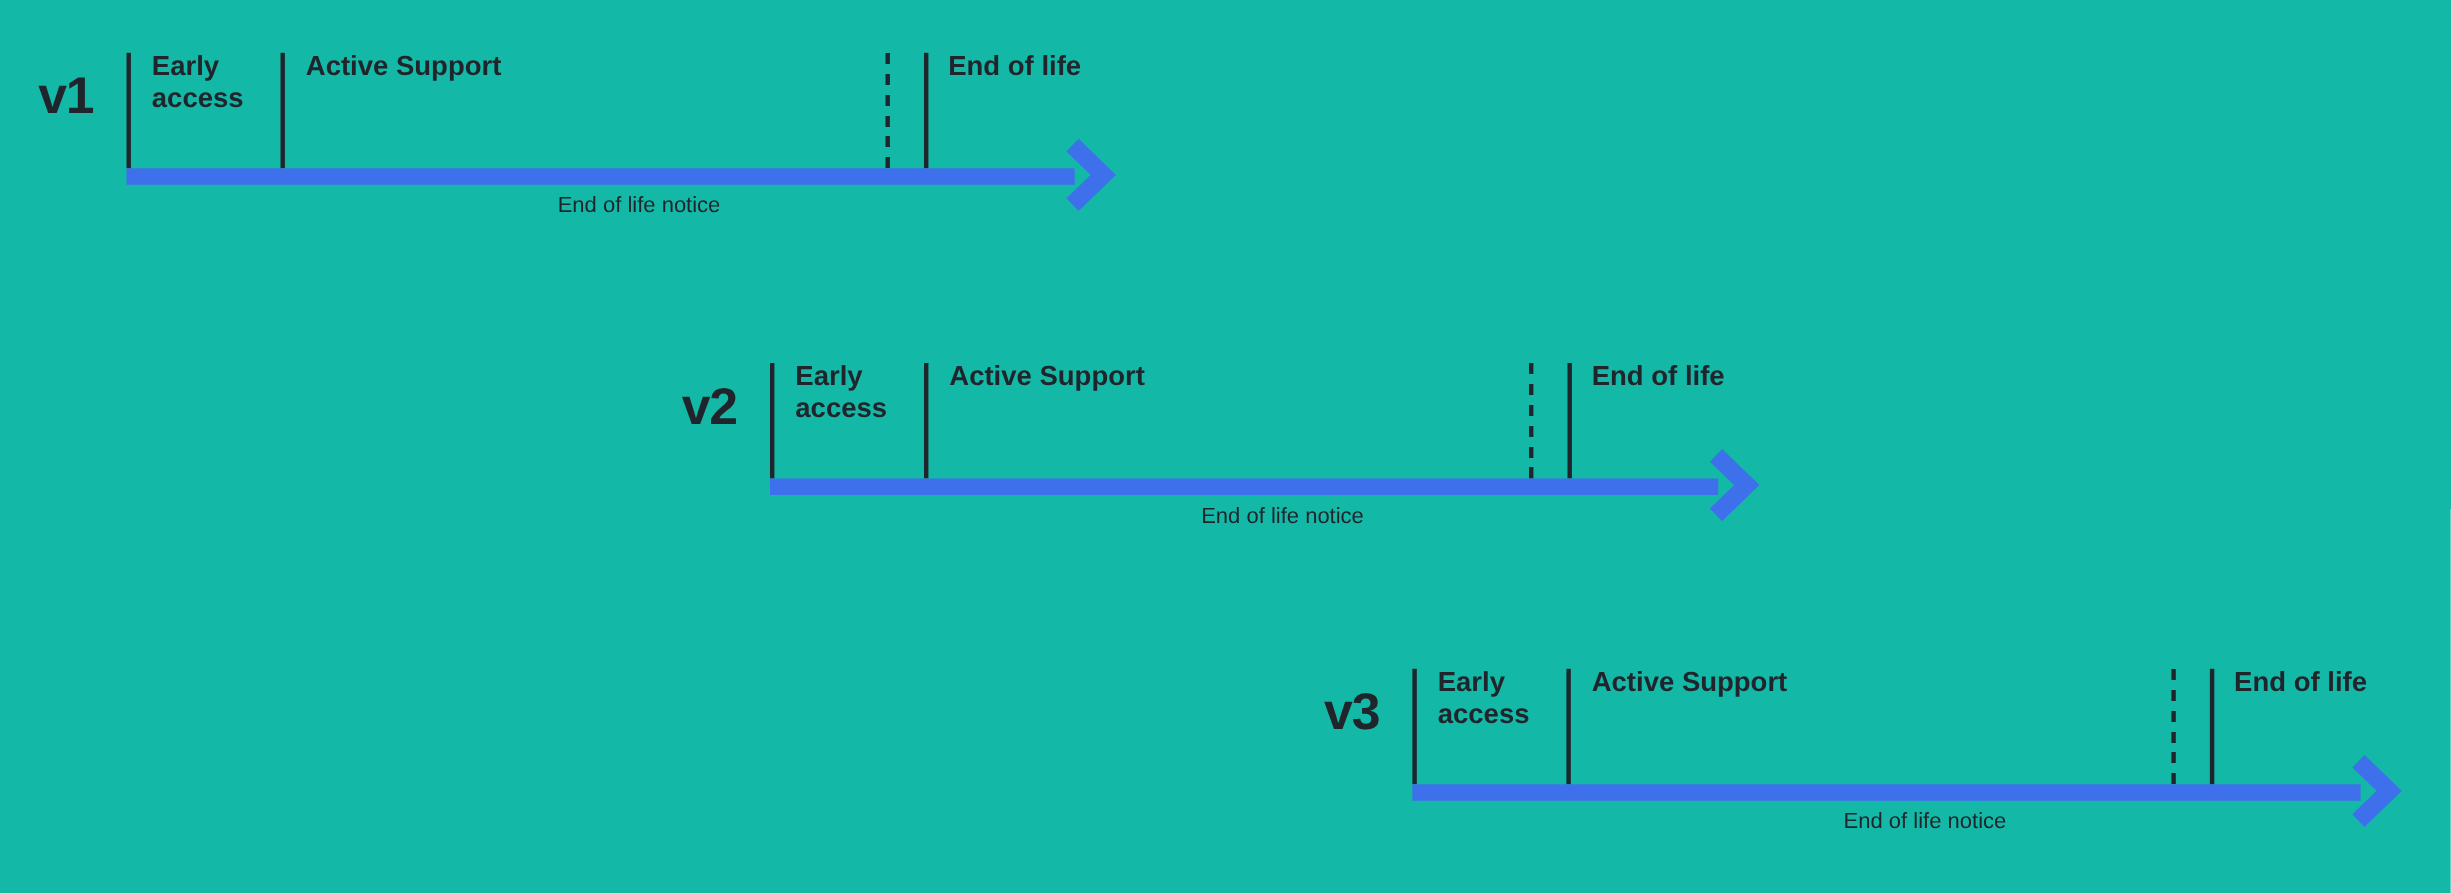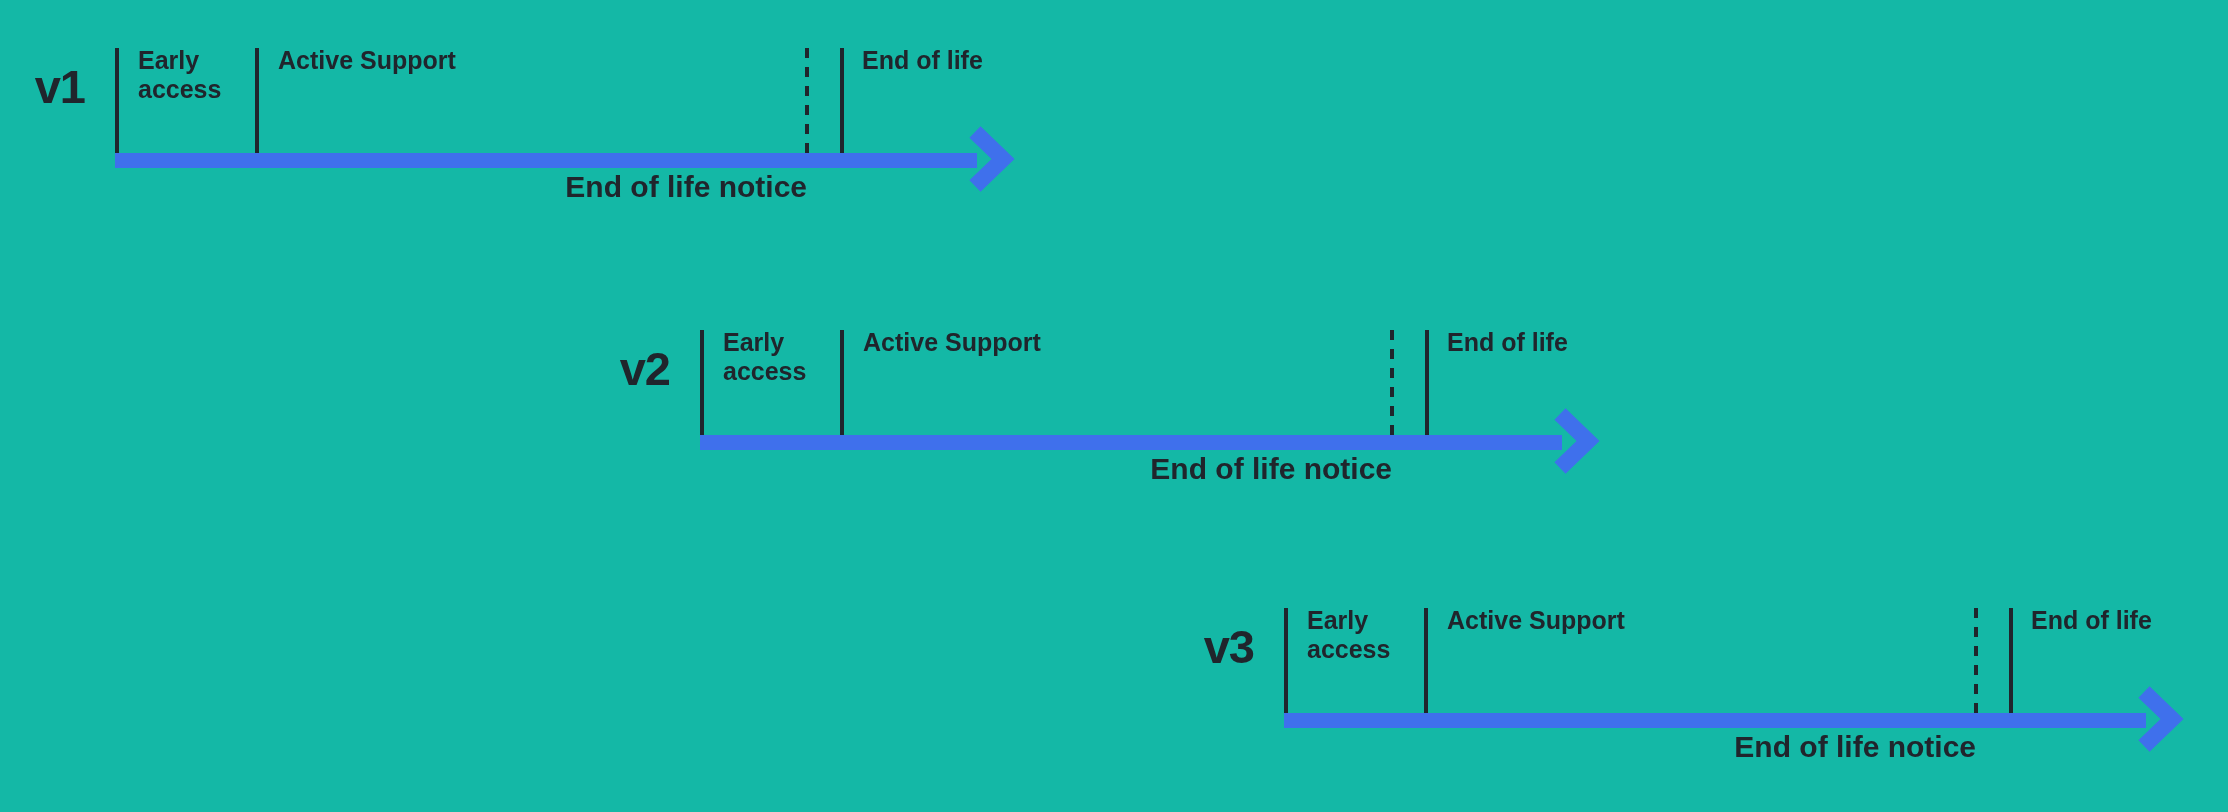--- a/index.html
+++ b/index.html
@@ -66,23 +66,22 @@
     line-height: 29px;
   }
   .label-early    { left: 21px; width: 106px; }
   .label-active   { left: 161px; width: 340px; white-space: nowrap; }
   .label-eol      { left: 745px; width: 220px; white-space: nowrap; }
   .label-notice {
     position: absolute;
     left: 390px;
     top: 134px;
     width: 300px;
-    text-align: right;
-    font-size: 30px;
-    font-weight: bold;
+    font-size: 20px;
+    font-weight: normal;
     line-height: 30px;
     white-space: nowrap;
   }
   .timeline-bar {
     position: absolute;
     left: -2px;
     top: 115px;
     width: 862px;
     height: 15px;
     background: #3F70EC;

